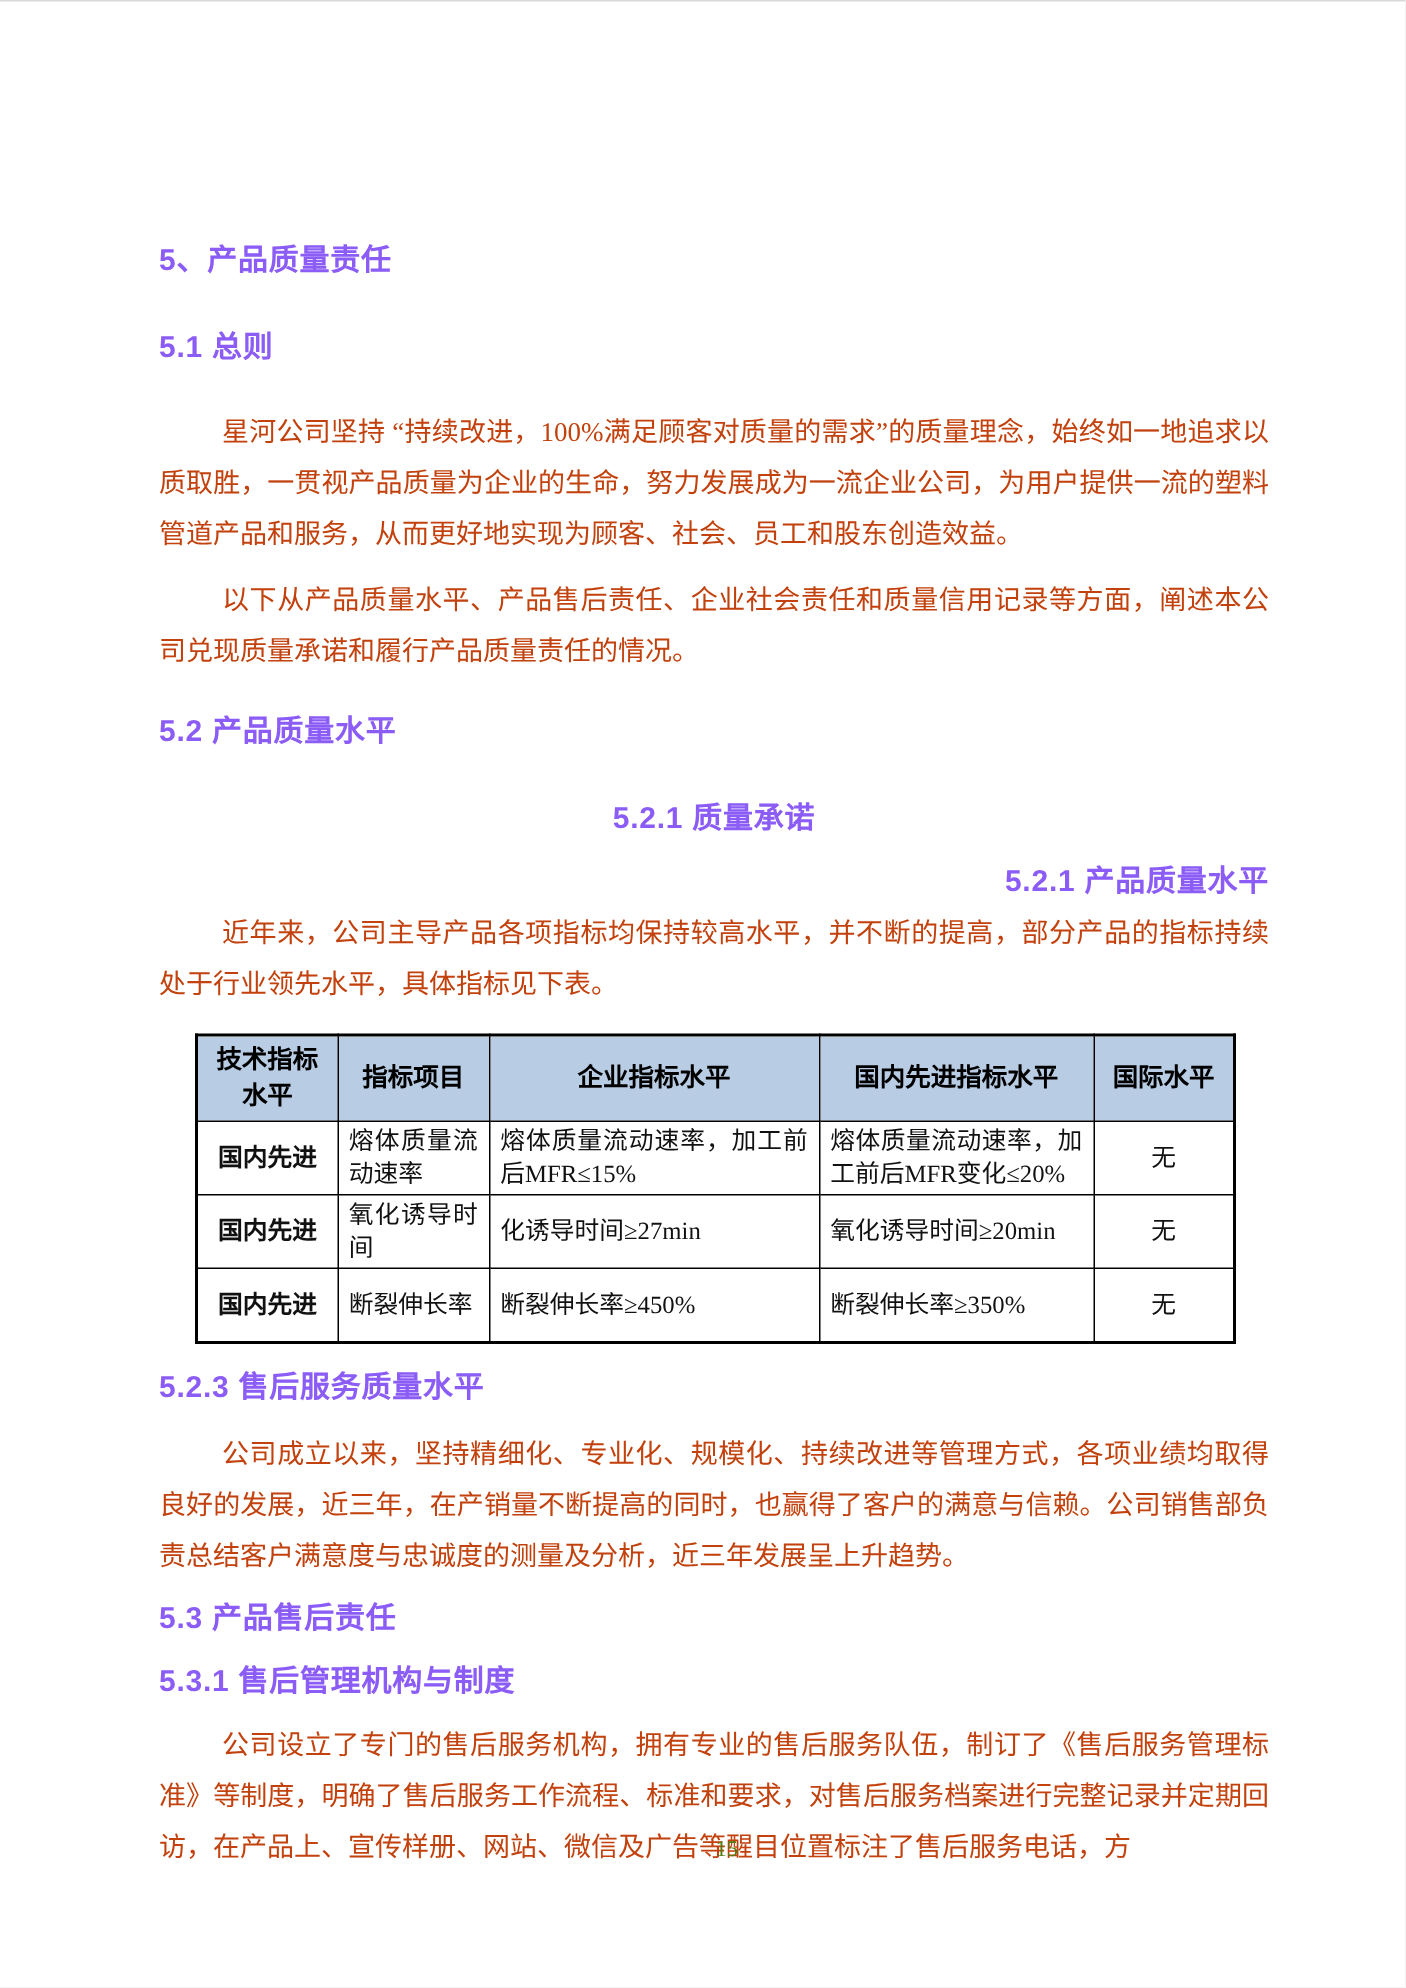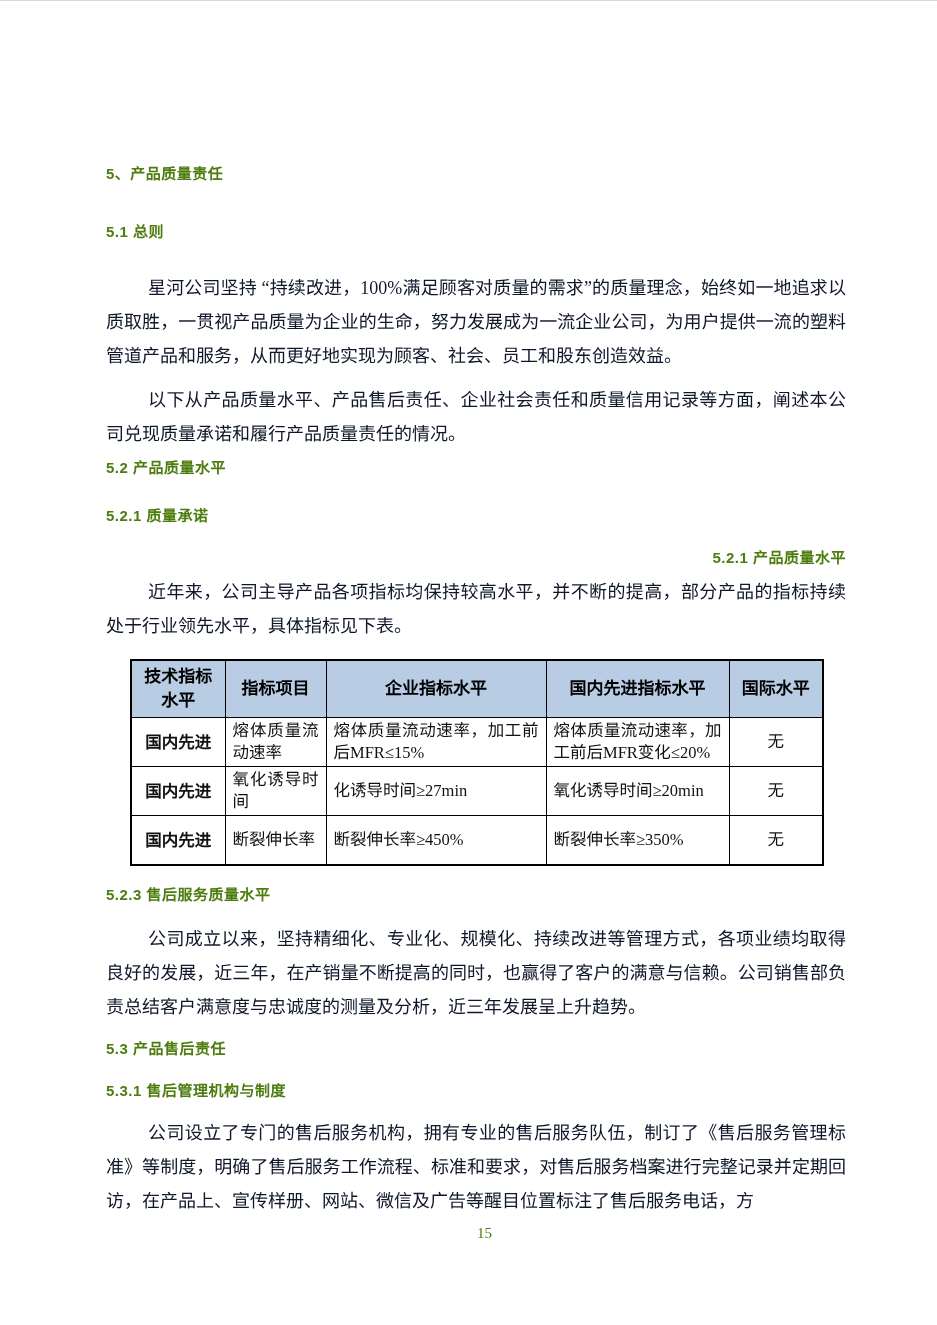--- a/index.html
+++ b/index.html
@@ -18,39 +18,39 @@
   .content {
     position: absolute;
     left: 106px;
     top: 0;
     width: 740px;
     padding-top: 160px;
   }
   .hd {
     font-family: "Liberation Sans", "DejaVu Sans", sans-serif;
     font-weight: 700;
-    font-size: 15px;
+    font-size: 20px;
     line-height: 26px;
-    color: #4d7c0f;
+    color: #8b5cf6;
     letter-spacing: 0.5px;
   }
   .h-51   { margin-top: 32px; }
-  .h-52   { margin-top: 4px; }
-  .h-521a { margin-top: 22px; }
+  .h-52   { margin-top: 24px; }
+  .h-521a { margin-top: 32px; text-align: center; }
   .h-521b { margin-top: 16px; text-align: right; }
   .h-523  { margin-top: 16px; }
   .h-53   { margin-top: 12px; }
   .h-531  { margin-top: 16px; }
   .para {
     font-size: 18px;
     line-height: 34px;
     text-align: justify;
     text-justify: inter-ideograph;
     text-indent: 42px;
-    color: #0f172a;
+    color: #c2410c;
   }
   .p-overview        { margin-top: 26px; }
   .p-scope           { margin-top: 10px; }
   .p-indicators      { margin-top: 4px; }
   .p-aftersales-qual { margin-top: 14px; }
   .p-aftersales-org  { margin-top: 12px; }
 
   .qtable {
     margin-top: 16px;
     margin-left: 24px;

